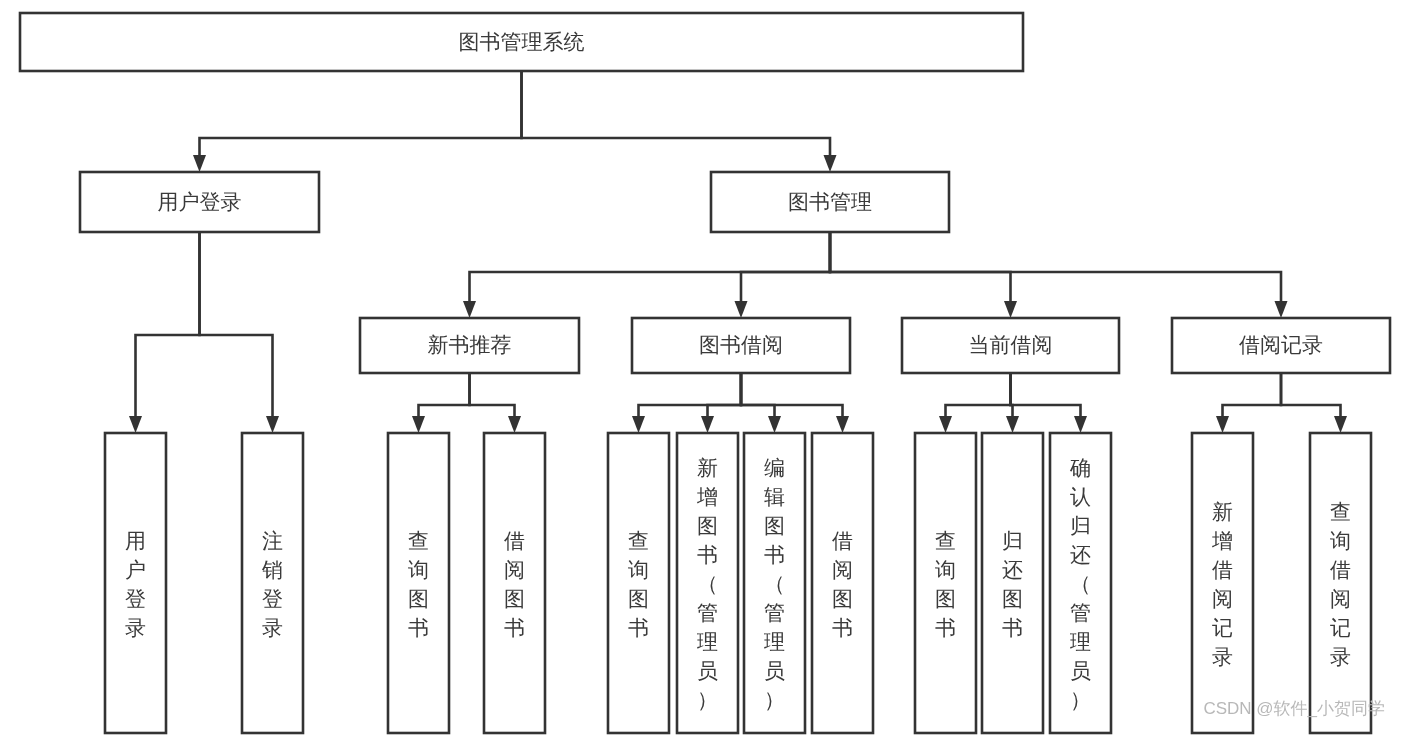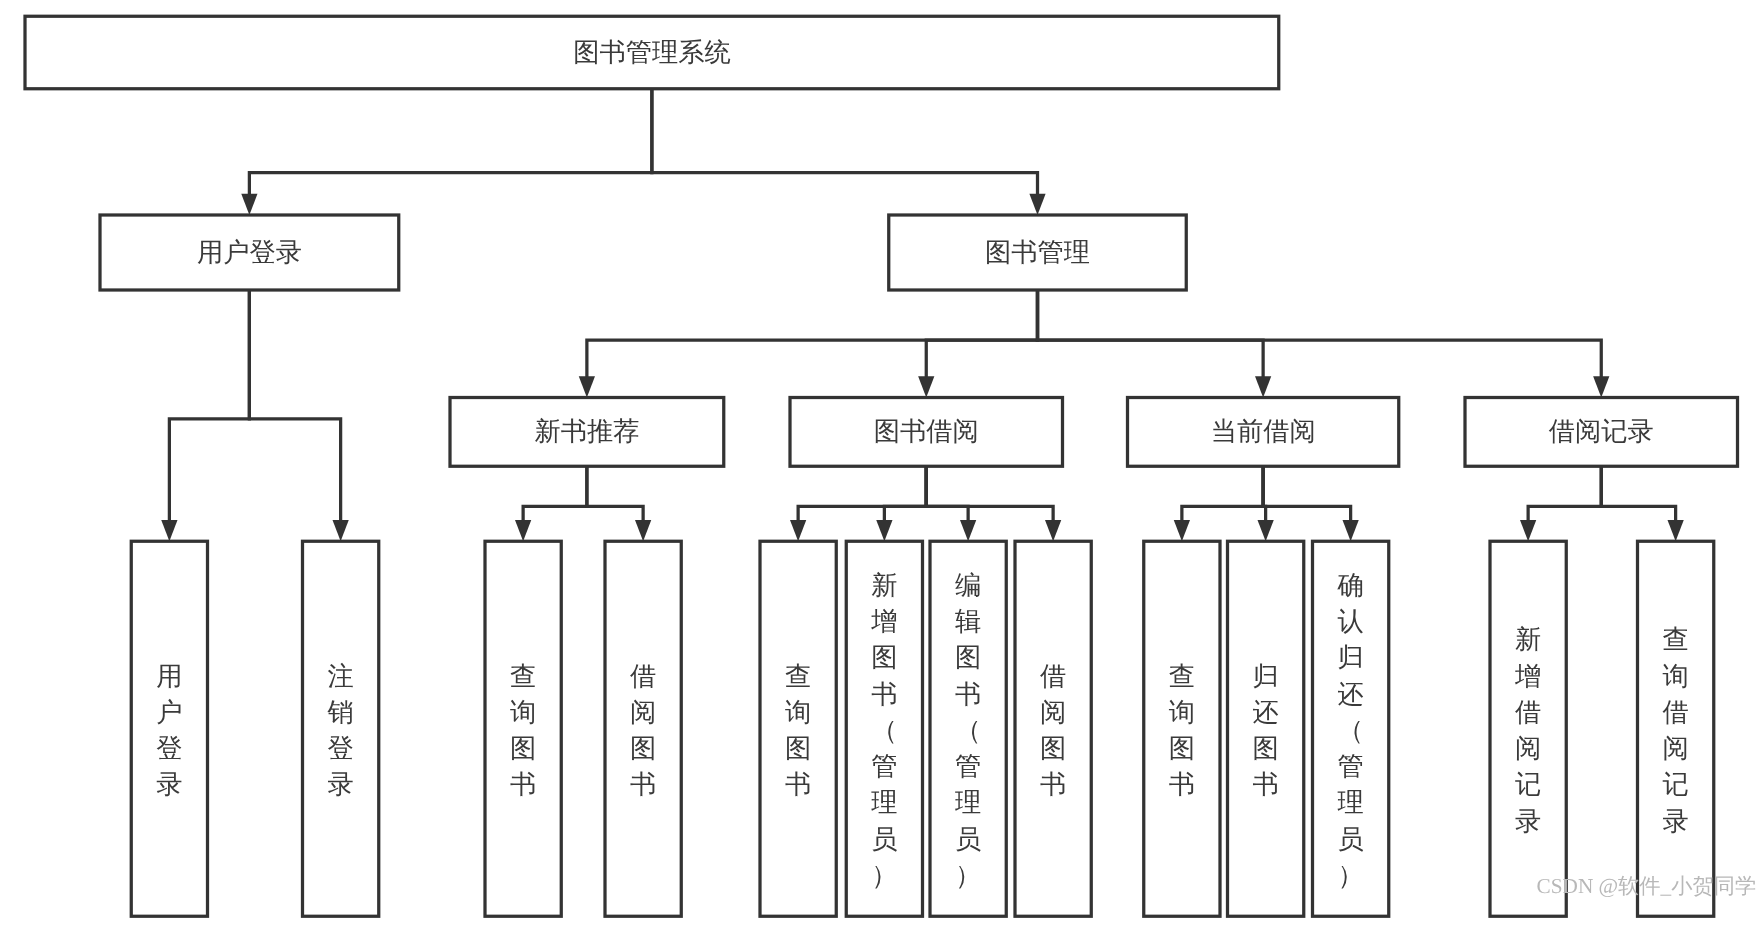--- a/index.html
+++ b/index.html
@@ -14,22 +14,22 @@
   .arrow-head{fill:#333333;stroke:none;}
   .node-label-h{
     font-family:"Liberation Sans","DejaVu Sans",sans-serif;
     font-size:21px;fill:#3a3a3a;text-anchor:middle;dominant-baseline:middle;
   }
   .node-label-v{
     font-family:"Liberation Sans","DejaVu Sans",sans-serif;
     font-size:21px;fill:#3a3a3a;text-anchor:middle;
   }
   .watermark{
-    position:absolute;right:0;bottom:4px;
-    font-family:Liberation Serif, serif;
+    position:absolute;right:20px;bottom:4px;
+    font-family:Liberation Sans, sans-serif;
     font-size:17px;color:#b8b8b8;white-space:nowrap;user-select:none;
   }
 </style>
 </head>
 <body>
 
 <div id="stage">
   <svg id="diagram" viewBox="0 0 1405 747" xmlns="http://www.w3.org/2000/svg">
     <g id="edges-layer">
         <path class="edge" d="M 521.5 71 L 521.5 138 L 199.5 138 L 199.5 157"></path>

